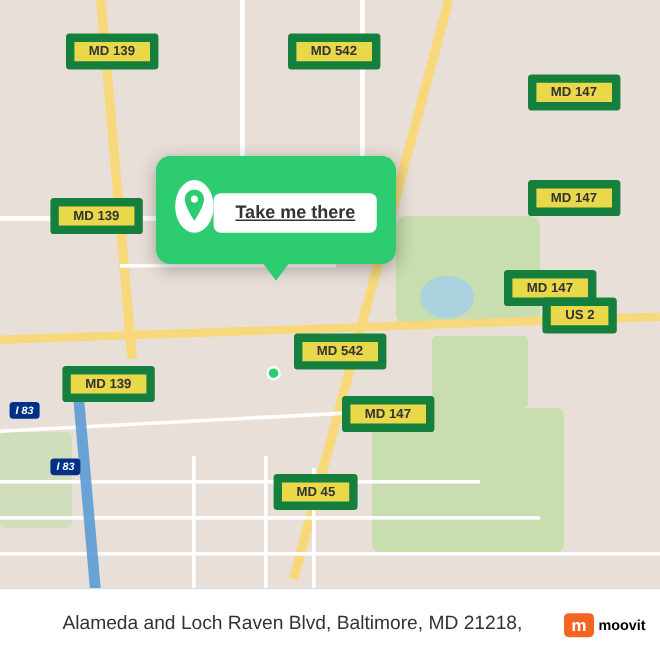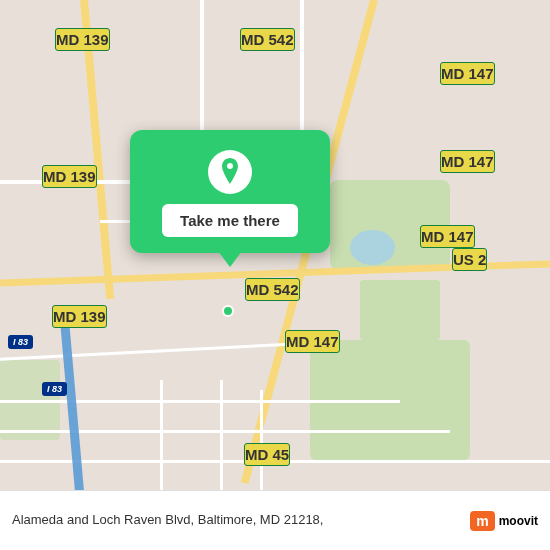--- a/index.html
+++ b/index.html
@@ -38,24 +38,25 @@
     
     #popup-card {
       position: absolute;
       top: 130px;
       left: 130px;
       width: 200px;
       background: #2ecc71;
       border-radius: 12px;
       padding: 20px 16px 16px 16px;
       display: flex;
-      flex-direction: column;
+      flex-direction: row;
       align-items: center;
       box-shadow: 0 4px 15px rgba(0,0,0,0.3);
       z-index: 10;
+      text-decoration: underline;
     }
 
     #popup-card::after {
       content: '';
       position: absolute;
       bottom: -14px;
       left: 50%;
       transform: translateX(-50%);
       border-left: 12px solid transparent;
       border-right: 12px solid transparent;
@@ -83,25 +84,25 @@
       font-weight: 600;
       cursor: pointer;
       white-space: nowrap;
     }
 
     
     .road-label {
       position: absolute;
       background: #e8d84a;
       color: #333;
-      font-size: 15px;
-      font-weight: bold;
-      padding: 2px 0;
+      font-size: 11px;
+      font-weight: bold;
+      padding: 2px 12px;
       border-radius: 3px;
-      border: 1px solid #15803d;
+      border: 7px solid #15803d;
       white-space: nowrap;
     }
 
     
     .interstate-shield {
       position: absolute;
       background: #003087;
       color: white;
       font-size: 9px;
       font-weight: bold;
@@ -118,23 +119,24 @@
       background: white;
       border-top: 1px solid #ddd;
       display: flex;
       align-items: center;
       padding: 0 12px;
       position: relative;
     }
 
     #info-text {
       flex: 1;
-      font-size: 13px;
+      font-size: 16px;
       color: #333;
       line-height: 1.4;
+      margin-left: 40px;
     }
 
     #moovit-logo {
       display: flex;
       align-items: center;
       gap: 4px;
       flex-shrink: 0;
     }
 
     .moovit-m {
@@ -210,21 +212,21 @@
   <div class="road-label" style="top:28px;left:55px;">MD 139</div>
   <div class="road-label" style="top:165px;left:42px;">MD 139</div>
   <div class="road-label" style="top:305px;left:52px;">MD 139</div>
   <div class="road-label" style="top:28px;left:240px;">MD 542</div>
   <div class="road-label" style="top:278px;left:245px;">MD 542</div>
   <div class="road-label" style="top:62px;left:440px;">MD 147</div>
   <div class="road-label" style="top:150px;left:440px;">MD 147</div>
   <div class="road-label" style="top:225px;left:420px;">MD 147</div>
   <div class="road-label" style="top:330px;left:285px;">MD 147</div>
   <div class="road-label" style="top:248px;left:452px;">US 2</div>
-  <div class="road-label" style="top:395px;left:244px;margin-top:48px;">MD 45</div>
+  <div class="road-label" style="top:395px;left:228px;">MD 45</div>
   <div class="interstate-shield" style="top:335px;left:8px;">I 83</div>
   <div class="interstate-shield" style="top:382px;left:42px;">I 83</div>
 
   <div id="popup-card">
     <div class="pin-icon">
       <svg width="24" height="28" viewBox="0 0 24 28" fill="none">
         <path d="M12 0C7.6 0 4 3.6 4 8c0 6 8 18 8 18s8-12 8-18c0-4.4-3.6-8-8-8zm0 11c-1.7 0-3-1.3-3-3s1.3-3 3-3 3 1.3 3 3-1.3 3-3 3z" fill="#2ecc71"></path>
       </svg>
     </div>
     <button class="take-me-there-btn">Take me there</button>

